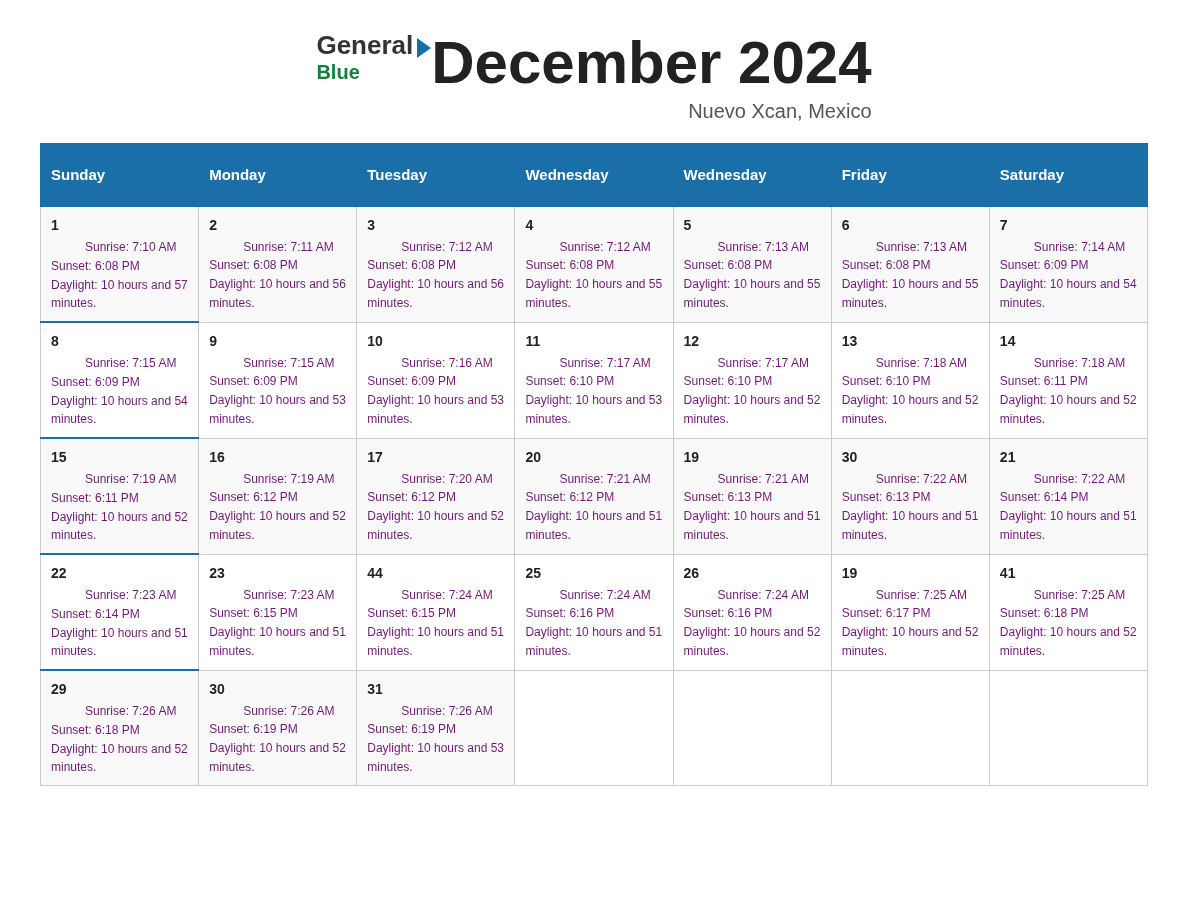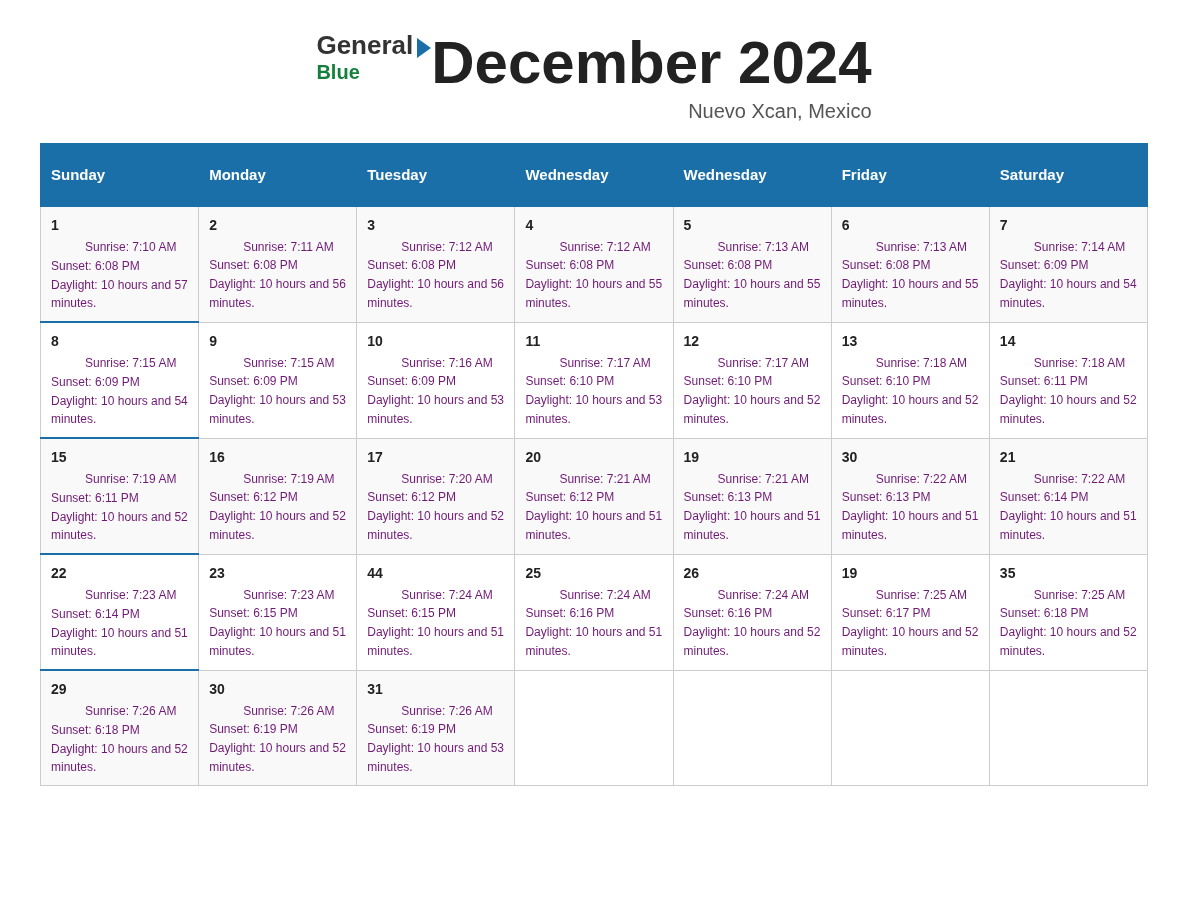--- a/index.html
+++ b/index.html
@@ -171,21 +171,21 @@
         <td><span class="day-number">30</span><span class="day-info">Sunrise: 7:22 AM<br>Sunset: 6:13 PM<br>Daylight: 10 hours and 51 minutes.</span></td>
         <td><span class="day-number">21</span><span class="day-info">Sunrise: 7:22 AM<br>Sunset: 6:14 PM<br>Daylight: 10 hours and 51 minutes.</span></td>
       </tr>
       <tr>
         <td><span class="day-number">22</span><span class="day-info">Sunrise: 7:23 AM<br>Sunset: 6:14 PM<br>Daylight: 10 hours and 51 minutes.</span></td>
         <td><span class="day-number">23</span><span class="day-info">Sunrise: 7:23 AM<br>Sunset: 6:15 PM<br>Daylight: 10 hours and 51 minutes.</span></td>
         <td><span class="day-number">44</span><span class="day-info">Sunrise: 7:24 AM<br>Sunset: 6:15 PM<br>Daylight: 10 hours and 51 minutes.</span></td>
         <td><span class="day-number">25</span><span class="day-info">Sunrise: 7:24 AM<br>Sunset: 6:16 PM<br>Daylight: 10 hours and 51 minutes.</span></td>
         <td><span class="day-number">26</span><span class="day-info">Sunrise: 7:24 AM<br>Sunset: 6:16 PM<br>Daylight: 10 hours and 52 minutes.</span></td>
         <td><span class="day-number">19</span><span class="day-info">Sunrise: 7:25 AM<br>Sunset: 6:17 PM<br>Daylight: 10 hours and 52 minutes.</span></td>
-        <td><span class="day-number">35</span><span class="day-info">Sunrise: 7:25 AM<br>Sunset: 6:18 PM<br>Daylight: 10 hours and 52 minutes.</span></td>
+        <td><span class="day-number">41</span><span class="day-info">Sunrise: 7:25 AM<br>Sunset: 6:18 PM<br>Daylight: 10 hours and 52 minutes.</span></td>
       </tr>
       <tr>
         <td><span class="day-number">29</span><span class="day-info">Sunrise: 7:26 AM<br>Sunset: 6:18 PM<br>Daylight: 10 hours and 52 minutes.</span></td>
         <td><span class="day-number">30</span><span class="day-info">Sunrise: 7:26 AM<br>Sunset: 6:19 PM<br>Daylight: 10 hours and 52 minutes.</span></td>
         <td><span class="day-number">31</span><span class="day-info">Sunrise: 7:26 AM<br>Sunset: 6:19 PM<br>Daylight: 10 hours and 53 minutes.</span></td>
         <td class="empty-cell"></td>
         <td class="empty-cell"></td>
         <td class="empty-cell"></td>
         <td class="empty-cell"></td>
       </tr>

